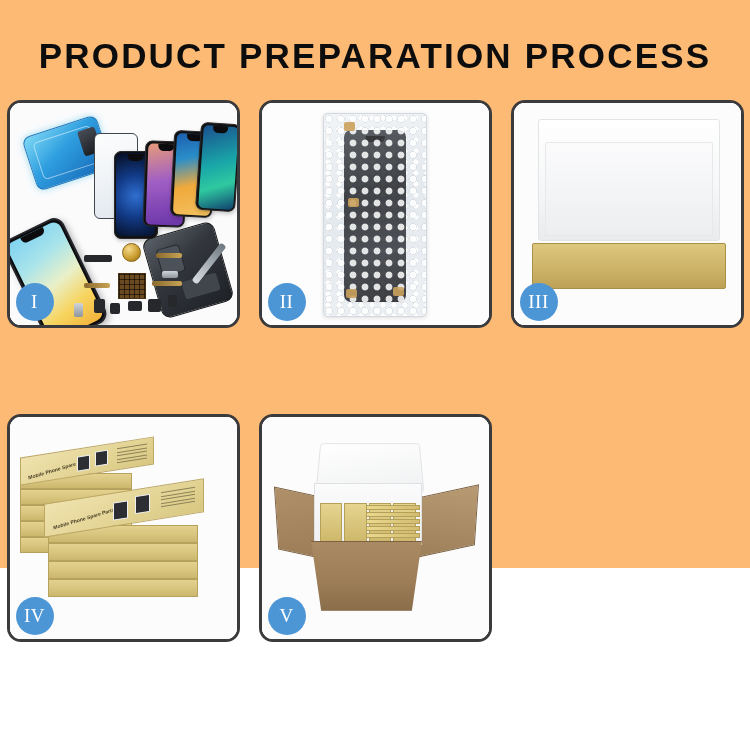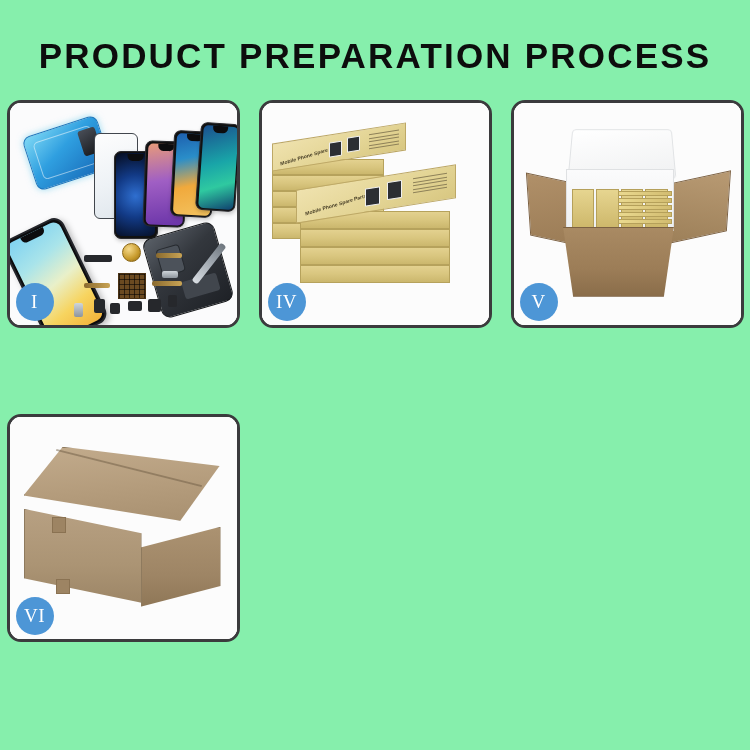--- a/index.html
+++ b/index.html
@@ -8,22 +8,22 @@
     width: 750px;
     height: 750px;
     background: #ffffff;
     font-family: "Liberation Sans", sans-serif;
     overflow: hidden;
   }
 
   .page {
     position: relative;
     width: 750px;
-    height: 750px;
-    background: #86efac;
+    height: 568px;
+    background: #fdba74;
   }
 
   
   .header { padding-top: 38px; text-align: center; }
 
   .title {
     font-family: "Liberation Sans", sans-serif;
     font-size: 35px;
     font-weight: 600;
     letter-spacing: 2.2px;
@@ -410,21 +410,46 @@
           <div class="blk" style="left:118px; top:198px; width:14px; height:10px;"></div>
           <div class="blk" style="left:138px; top:196px; width:13px; height:13px;"></div>
           <div class="sil" style="left:152px; top:168px; width:16px; height:7px;"></div>
           <div class="sil" style="left:64px; top:200px; width:9px; height:14px;"></div>
           <div class="blk" style="left:158px; top:192px; width:9px; height:12px;"></div>
         </div>
       </div>
       <div class="badge">I</div>
     </div>
 
-
+    <div class="panel">
+      <div class="panel-inner">
+        <div class="scene p2-bg">
+          <div class="bubblebag">
+            <div class="bagitem"></div>
+            <div class="bubbleoverlay"></div>
+            <div class="tape" style="left:20px; top:8px;"></div>
+            <div class="tape" style="left:24px; top:84px;"></div>
+            <div class="tape" style="left:22px; bottom:18px;"></div>
+            <div class="tape" style="right:22px; bottom:20px;"></div>
+          </div>
+        </div>
+      </div>
+      <div class="badge">II</div>
+    </div>
+
+    <div class="panel">
+      <div class="panel-inner">
+        <div class="scene p3-bg">
+          <div class="foamlid"></div>
+          <div class="bubblefill"></div>
+          <div class="boxtray"></div>
+        </div>
+      </div>
+      <div class="badge">III</div>
+    </div>
 
     <div class="panel">
       <div class="panel-inner">
         <div class="scene p4-bg">
 
           <div class="kbox" style="left:10px; top:56px; width:112px; height:16px;"></div>
           <div class="kbox" style="left:10px; top:72px; width:112px; height:16px;"></div>
           <div class="kbox" style="left:10px; top:88px; width:112px; height:16px;"></div>
           <div class="kbox" style="left:10px; top:104px; width:112px; height:16px;"></div>
           <div class="kbox" style="left:10px; top:120px; width:112px; height:16px;"></div>
@@ -483,28 +508,15 @@
               <i></i>
               <i></i>
               <i></i>
           </div>
           <div class="cartonbody"></div>
         </div>
       </div>
       <div class="badge">V</div>
     </div>
 
-    <div class="panel">
-      <div class="panel-inner">
-        <div class="scene p6-bg">
-          <div class="shipTop"></div>
-          <div class="shipFront"></div>
-          <div class="shipSide"></div>
-          <div class="seam" style="left:44px; top:50px; width:150px; height:2px; transform:rotate(14deg);"></div>
-          <div class="tapemark" style="left:42px; top:100px; width:14px; height:16px;"></div>
-          <div class="tapemark" style="left:46px; top:162px; width:14px; height:15px;"></div>
-        </div>
-      </div>
-      <div class="badge">VI</div>
-    </div>
 
   </div>
 </div>
 
 </body></html>

